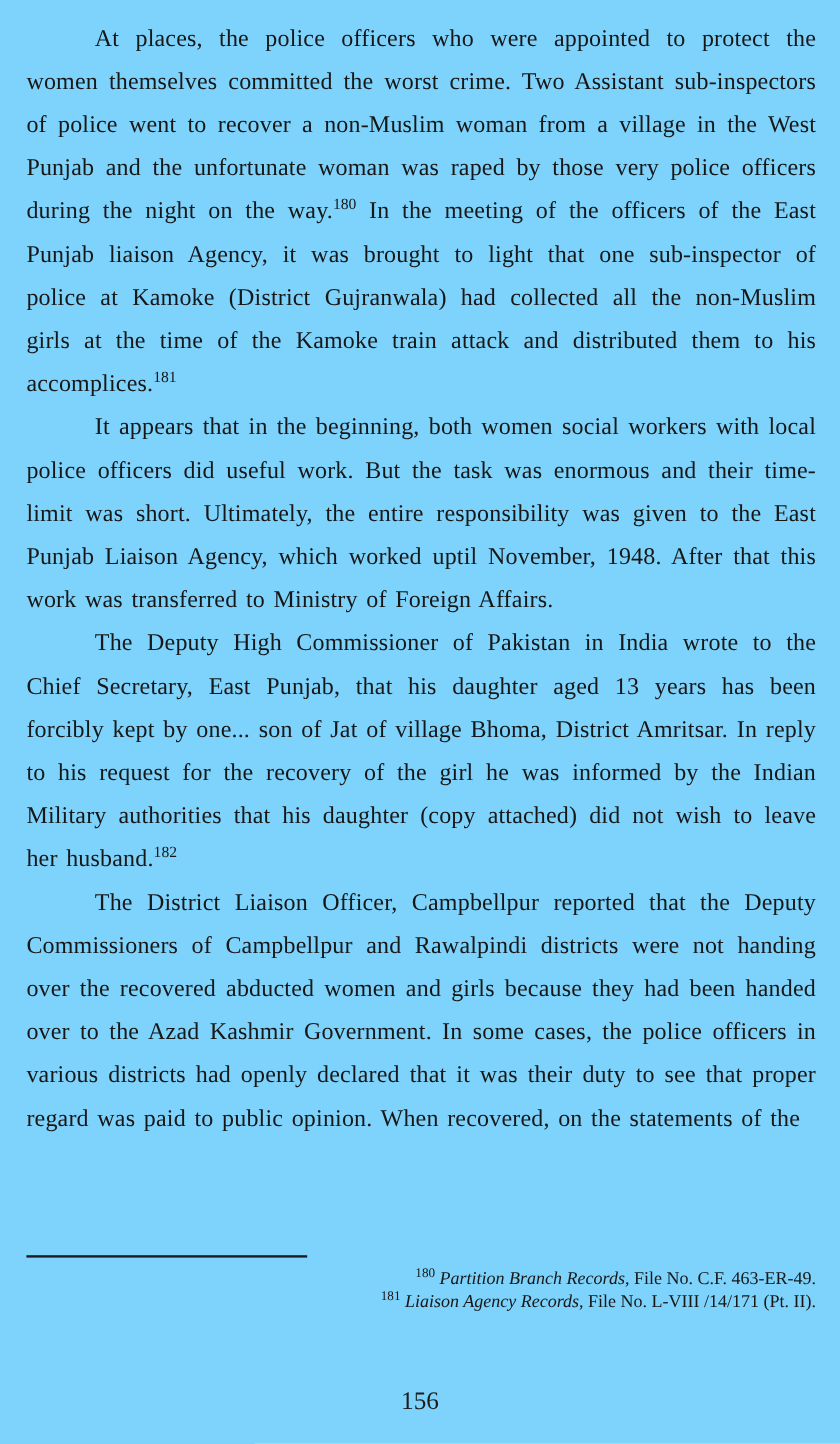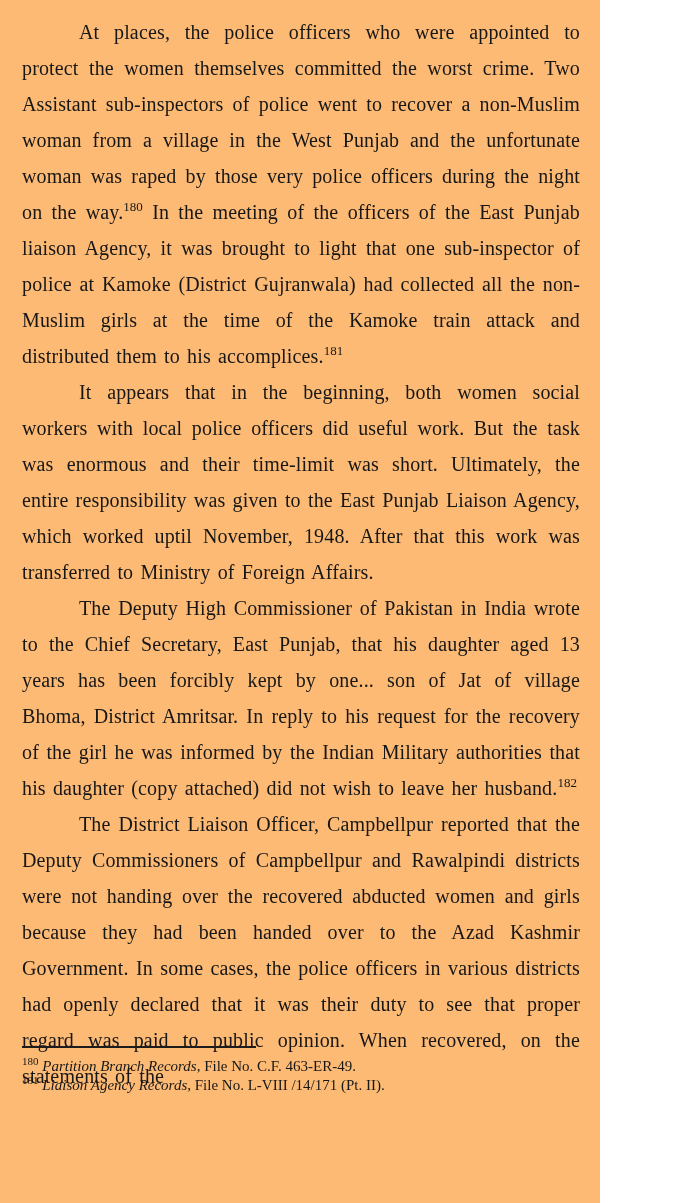--- a/index.html
+++ b/index.html
@@ -4,23 +4,23 @@
 <style>
   html, body { margin: 0; padding: 0; }
   body {
     width: 700px;
     height: 1203px;
     background: #ffffff;
     font-family: "Liberation Serif", "DejaVu Serif", serif;
   }
   .page {
     position: relative;
-    width: 600px;
+    width: 700px;
     height: 1203px;
-    background: #fdba74;
+    background: #7dd3fc;
     color: #171717;
     overflow: hidden;
   }
   .body-text {
     padding: 14px 20px 0 22px;
     font-size: 20px;
     line-height: 36px;
     text-align: justify;
     letter-spacing: 0.15px;
     word-spacing: 2px;
@@ -43,21 +43,21 @@
   }
   .footnote-rule {
     width: 234px;
     border: none;
     border-top: 2px solid #1c1c1c;
     margin: 0 0 9px 0;
   }
   .footnotes {
     font-size: 15px;
     line-height: 19px;
-    text-align: left;
+    text-align: right;
   }
   .footnote { margin: 0; }
   .footnote sup {
     font-size: 11px;
     line-height: 0;
     vertical-align: super;
   }
   .footnote i { font-style: italic; }
   .page-number {
     position: absolute;
@@ -79,13 +79,14 @@
       <p>The Deputy High Commissioner of Pakistan in India wrote to the Chief Secretary, East Punjab, that his daughter aged 13 years has been forcibly kept by one... son of Jat of village Bhoma, District Amritsar. In reply to his request for the recovery of the girl he was informed by the Indian Military authorities that his daughter (copy attached) did not wish to leave her husband.<sup>182</sup></p>
       <p>The District Liaison Officer, Campbellpur reported that the Deputy Commissioners of Campbellpur and Rawalpindi districts were not handing over the recovered abducted women and girls because they had been handed over to the Azad Kashmir Government. In some cases, the police officers in various districts had openly declared that it was their duty to see that proper regard was paid to public opinion. When recovered, on the statements of the</p>
     </div>
   <div class="footnote-block">
     <hr class="footnote-rule">
     <div class="footnotes">
         <div class="footnote"><sup>180</sup> <i>Partition Branch Records</i>, File  No. C.F. 463-ER-49.</div>
         <div class="footnote"><sup>181</sup> <i>Liaison Agency Records</i>, File No. L-VIII /14/171 (Pt. II).</div>
       </div>
   </div>
+  <div class="page-number">156</div>
 </div>
 
 </body></html>

